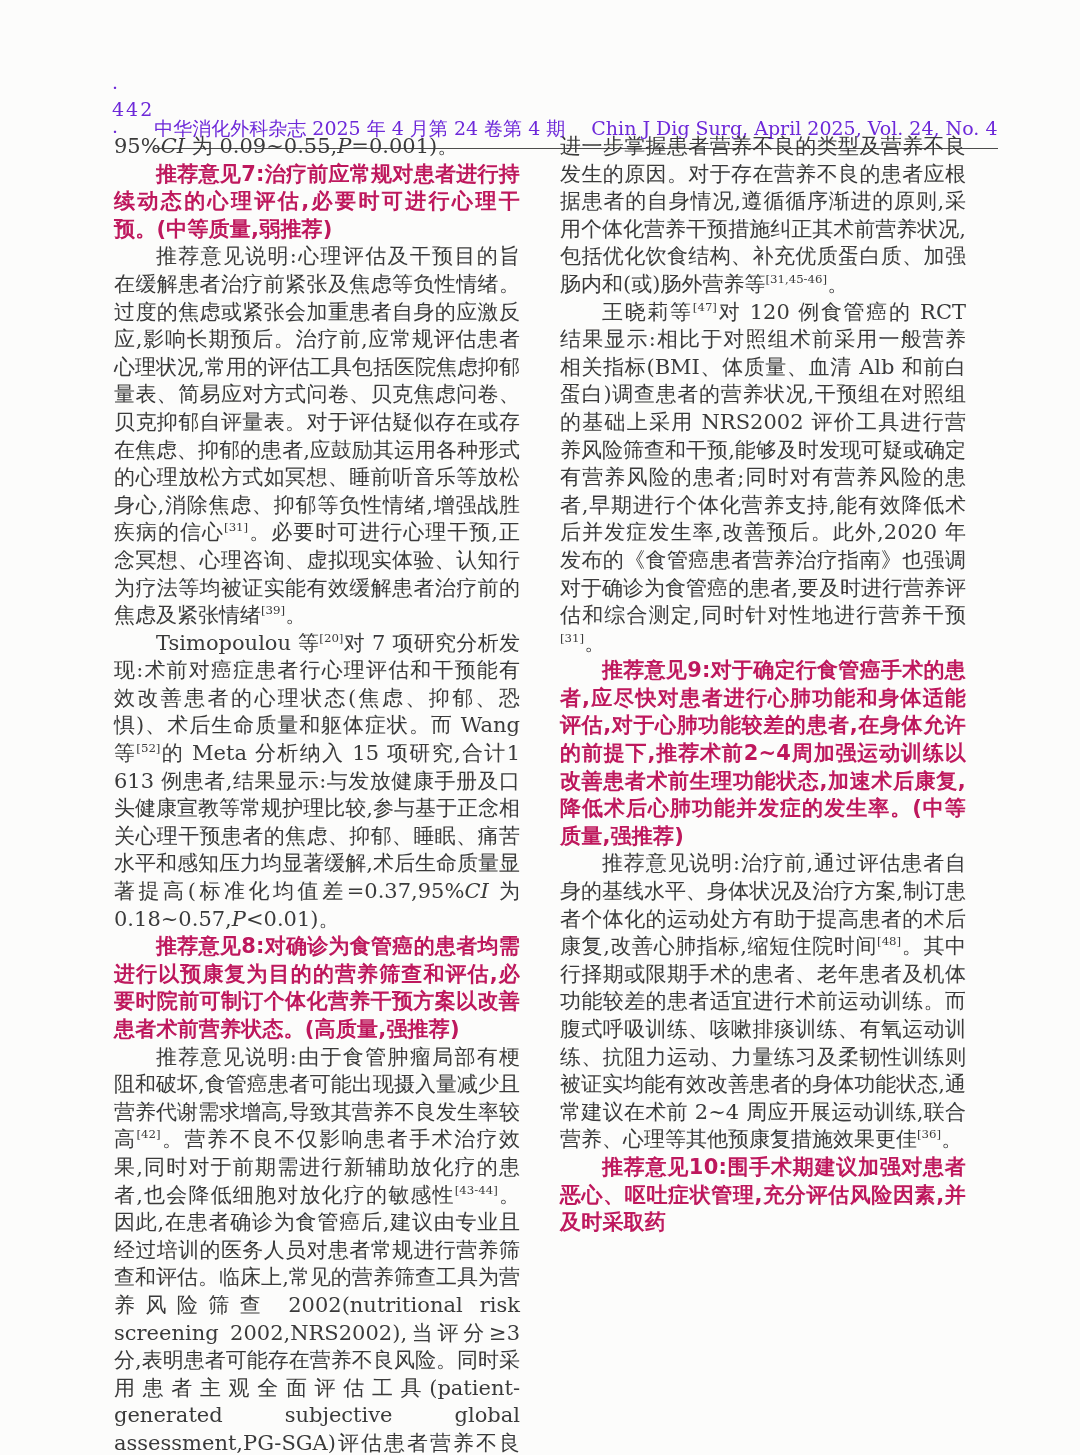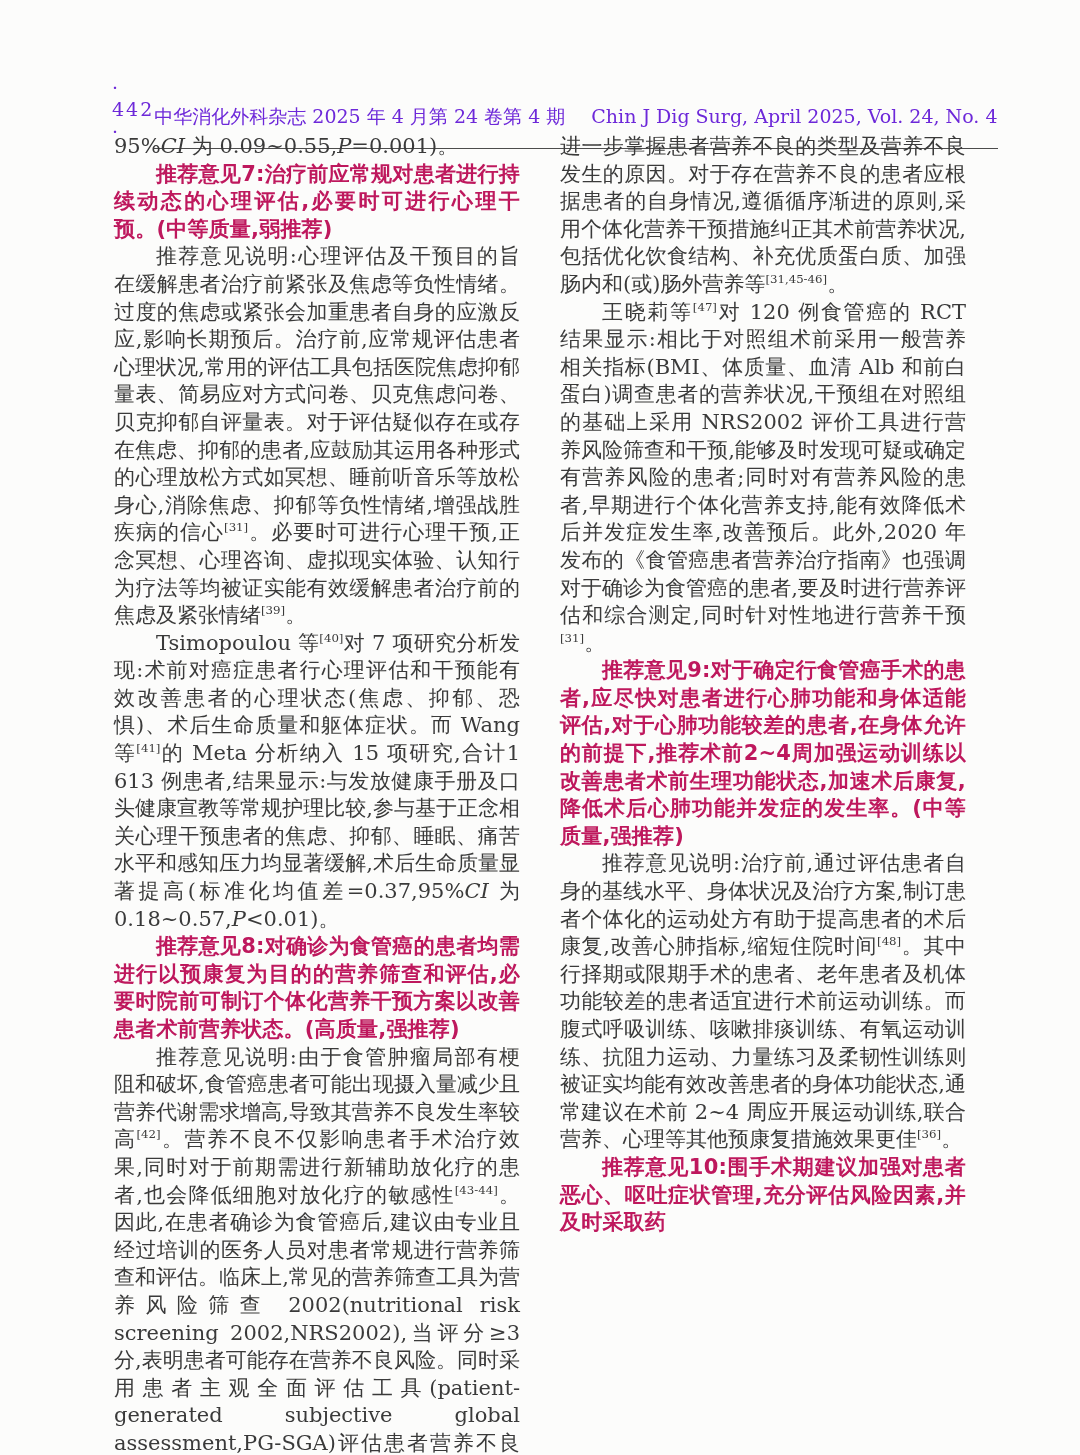--- a/index.html
+++ b/index.html
@@ -14,21 +14,21 @@
   .page{position:absolute;inset:0;background:#fcfcfb;}
   .page-header{
     position:absolute;top:76px;left:112px;right:110px;
     display:flex;align-items:flex-end;justify-content:space-between;
     font-size:19px;color:#6d28d9;
   }
   .page-number{letter-spacing:2px;padding-bottom:7px;}
   .journal-cite{
     margin-left:auto;
     border-bottom:1.6px solid #4c4c4c;
-    padding-bottom:18px;
+    padding-bottom:6px;
     white-space:nowrap;
   }
   .journal-cite .cn{margin-right:26px;}
   .article-body{
     position:absolute;top:133px;left:114px;
     width:852px;
     display:flex;gap:40px;
   }
   .column{
     width:406px;
@@ -63,21 +63,21 @@
     <span class="journal-cite">
       <span class="cn">中华消化外科杂志 2025 年 4 月第 24 卷第 4 期</span><span class="en">Chin J Dig Surg, April 2025, Vol. 24, No. 4</span>
     </span>
   </div>
 
   <div class="article-body">
     <div class="column" id="col-left">
         <p class="cont">95%<i>CI</i> 为 0.09~0.55,<i>P</i>=0.001)。</p>
         <p class="rec">推荐意见7:治疗前应常规对患者进行持续动态的心理评估,必要时可进行心理干预。(中等质量,弱推荐)</p>
         <p>推荐意见说明:心理评估及干预目的旨在缓解患者治疗前紧张及焦虑等负性情绪。过度的焦虑或紧张会加重患者自身的应激反应,影响长期预后。治疗前,应常规评估患者心理状况,常用的评估工具包括医院焦虑抑郁量表、简易应对方式问卷、贝克焦虑问卷、贝克抑郁自评量表。对于评估疑似存在或存在焦虑、抑郁的患者,应鼓励其运用各种形式的心理放松方式如冥想、睡前听音乐等放松身心,消除焦虑、抑郁等负性情绪,增强战胜疾病的信心<sup>[31]</sup>。必要时可进行心理干预,正念冥想、心理咨询、虚拟现实体验、认知行为疗法等均被证实能有效缓解患者治疗前的焦虑及紧张情绪<sup>[39]</sup>。</p>
-        <p>Tsimopoulou 等<sup>[40]</sup>对 7 项研究分析发现:术前对癌症患者行心理评估和干预能有效改善患者的心理状态(焦虑、抑郁、恐惧)、术后生命质量和躯体症状。而 Wang 等<sup>[41]</sup>的 Meta 分析纳入 15 项研究,合计1 613 例患者,结果显示:与发放健康手册及口头健康宣教等常规护理比较,参与基于正念相关心理干预患者的焦虑、抑郁、睡眠、痛苦水平和感知压力均显著缓解,术后生命质量显著提高(标准化均值差=0.37,95%<i>CI</i> 为 0.18~0.57,<i>P</i>&lt;0.01)。</p>
+        <p>Tsimopoulou 等<sup>[20]</sup>对 7 项研究分析发现:术前对癌症患者行心理评估和干预能有效改善患者的心理状态(焦虑、抑郁、恐惧)、术后生命质量和躯体症状。而 Wang 等<sup>[52]</sup>的 Meta 分析纳入 15 项研究,合计1 613 例患者,结果显示:与发放健康手册及口头健康宣教等常规护理比较,参与基于正念相关心理干预患者的焦虑、抑郁、睡眠、痛苦水平和感知压力均显著缓解,术后生命质量显著提高(标准化均值差=0.37,95%<i>CI</i> 为 0.18~0.57,<i>P</i>&lt;0.01)。</p>
         <p class="rec">推荐意见8:对确诊为食管癌的患者均需进行以预康复为目的的营养筛查和评估,必要时院前可制订个体化营养干预方案以改善患者术前营养状态。(高质量,强推荐)</p>
         <p>推荐意见说明:由于食管肿瘤局部有梗阻和破坏,食管癌患者可能出现摄入量减少且营养代谢需求增高,导致其营养不良发生率较高<sup>[42]</sup>。营养不良不仅影响患者手术治疗效果,同时对于前期需进行新辅助放化疗的患者,也会降低细胞对放化疗的敏感性<sup>[43-44]</sup>。因此,在患者确诊为食管癌后,建议由专业且经过培训的医务人员对患者常规进行营养筛查和评估。临床上,常见的营养筛查工具为营养风险筛查 2002(nutritional risk screening 2002,NRS2002),当评分≥3分,表明患者可能存在营养不良风险。同时采用患者主观全面评估工具(patient-generated subjective global assessment,PG-SGA)评估患者营养不良风险程度。在营养评估的基础上,还可以通过了解患者应激程度、炎症反应、代谢状况、人体组成、器官功能等多个方面进行综合测定,</p>
       </div>
     <div class="column" id="col-right">
         <p class="cont">进一步掌握患者营养不良的类型及营养不良发生的原因。对于存在营养不良的患者应根据患者的自身情况,遵循循序渐进的原则,采用个体化营养干预措施纠正其术前营养状况,包括优化饮食结构、补充优质蛋白质、加强肠内和(或)肠外营养等<sup>[31,45-46]</sup>。</p>
         <p>王晓莉等<sup>[47]</sup>对 120 例食管癌的 RCT 结果显示:相比于对照组术前采用一般营养相关指标(BMI、体质量、血清 Alb 和前白蛋白)调查患者的营养状况,干预组在对照组的基础上采用 NRS2002 评价工具进行营养风险筛查和干预,能够及时发现可疑或确定有营养风险的患者;同时对有营养风险的患者,早期进行个体化营养支持,能有效降低术后并发症发生率,改善预后。此外,2020 年发布的《食管癌患者营养治疗指南》也强调对于确诊为食管癌的患者,要及时进行营养评估和综合测定,同时针对性地进行营养干预<sup>[31]</sup>。</p>
         <p class="rec">推荐意见9:对于确定行食管癌手术的患者,应尽快对患者进行心肺功能和身体适能评估,对于心肺功能较差的患者,在身体允许的前提下,推荐术前2~4周加强运动训练以改善患者术前生理功能状态,加速术后康复,降低术后心肺功能并发症的发生率。(中等质量,强推荐)</p>
         <p>推荐意见说明:治疗前,通过评估患者自身的基线水平、身体状况及治疗方案,制订患者个体化的运动处方有助于提高患者的术后康复,改善心肺指标,缩短住院时间<sup>[48]</sup>。其中行择期或限期手术的患者、老年患者及机体功能较差的患者适宜进行术前运动训练。而腹式呼吸训练、咳嗽排痰训练、有氧运动训练、抗阻力运动、力量练习及柔韧性训练则被证实均能有效改善患者的身体功能状态,通常建议在术前 2~4 周应开展运动训练,联合营养、心理等其他预康复措施效果更佳<sup>[36]</sup>。</p>
         <p class="rec">推荐意见10:围手术期建议加强对患者恶心、呕吐症状管理,充分评估风险因素,并及时采取药</p>
       </div>

